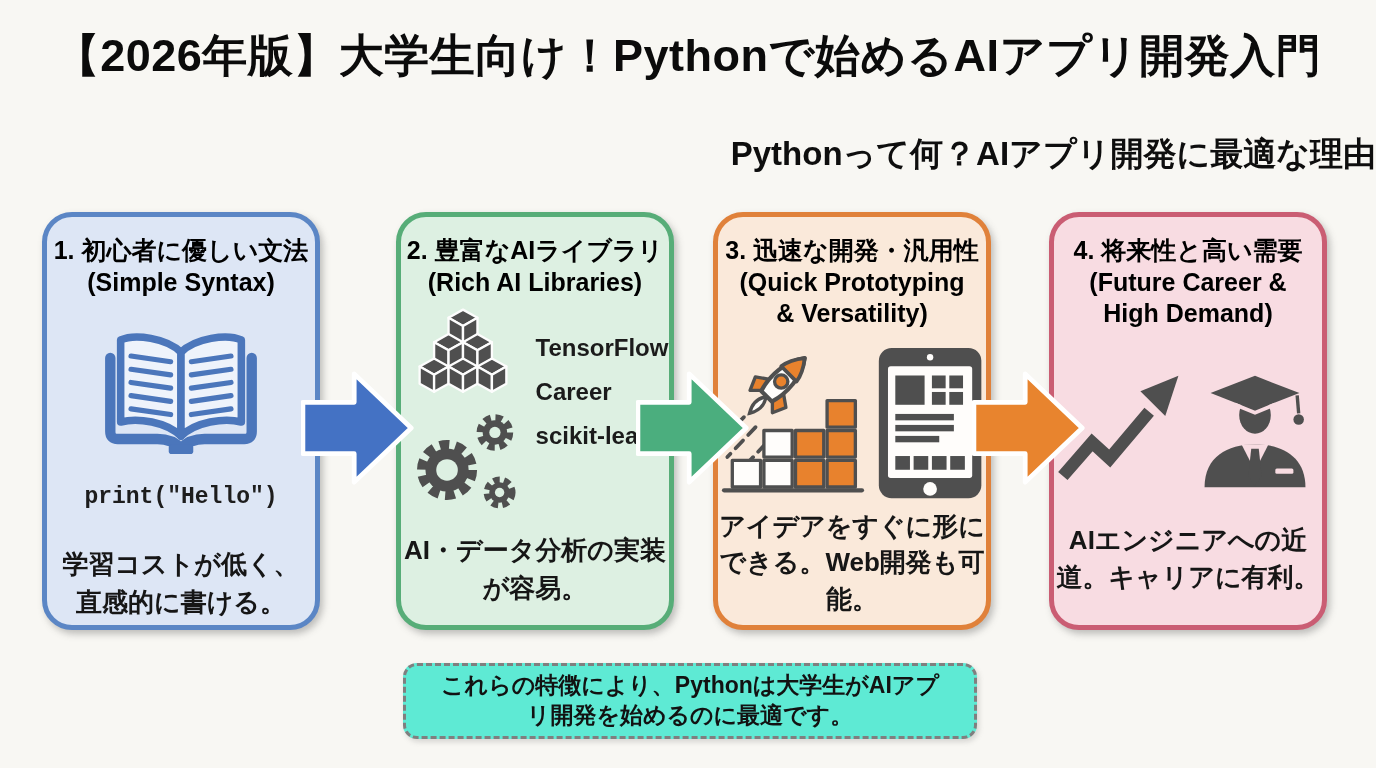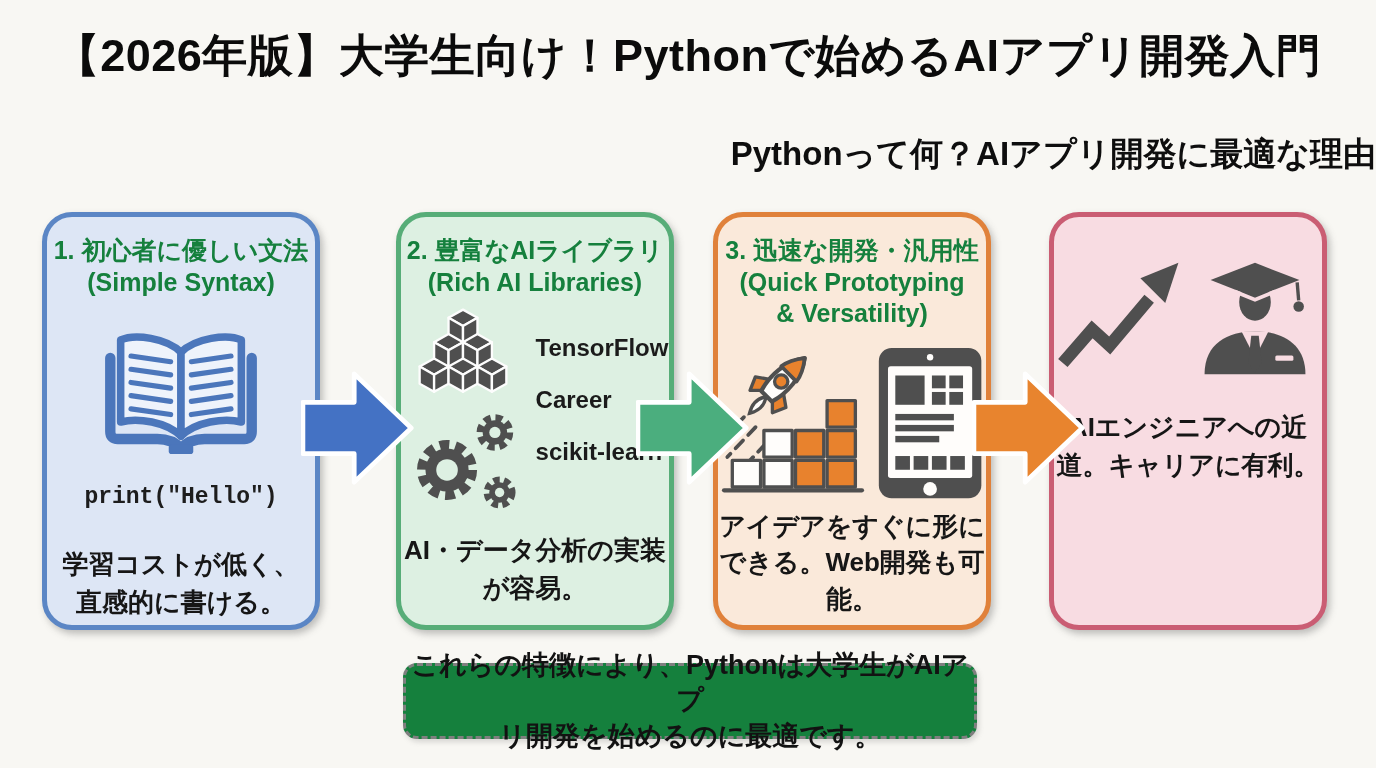--- a/index.html
+++ b/index.html
@@ -28,58 +28,58 @@
     box-shadow:3px 4px 7px rgba(80,80,80,.35);
     z-index:1;
   }
   .card-1{left:42px;background:#dde6f5;border-color:#5b86c5;}
   .card-2{left:396px;background:#ddf0e2;border-color:#57ad78;}
   .card-3{left:713px;background:#fae9da;border-color:#e0813a;}
   .card-4{left:1049px;background:#f8dce2;border-color:#ca5d73;}
 
   .card-title{
     margin-top:18px;font-size:25px;font-weight:900;line-height:1.26;
-    text-align:center;white-space:pre-line;color:#15803d;
+    text-align:center;white-space:pre-line;color:#000000;
   }
   .desc{
     font-size:26px;font-weight:900;line-height:1.45;
     text-align:center;white-space:pre-line;color:#161616;
   }
   .code-line{
     font-family:"Liberation Mono","DejaVu Sans Mono",monospace;
     font-size:23px;font-weight:bold;color:#1d1d1d;margin-top:24px;
   }
   .card-1 .desc{margin-top:36px;}
   .card-1 .book-wrap{margin-top:26px;}
 
   .libs-row{display:flex;align-items:flex-start;margin-top:8px;}
   .lib-icons{display:flex;flex-direction:column;align-items:center;}
   .lib-labels{
     display:flex;flex-direction:column;margin-left:12px;margin-top:28px;
-    gap:24px;font-size:24px;font-weight:900;color:#1b1b1b;
+    gap:16px;font-size:24px;font-weight:900;color:#1b1b1b;
   }
   .card-2 .desc{margin-top:12px;}
 
   .icons-row{display:flex;align-items:flex-end;}
   .card-3 .icons-row{margin-top:4px;gap:10px;}
   .card-3 .desc{margin-top:2px;line-height:1.42;}
   .card-4 .icons-row{margin-top:36px;gap:6px;align-items:center;}
   .card-4 .desc{margin-top:30px;}
 
   .flow-arrow{position:absolute;top:367px;width:114px;height:122px;z-index:2;}
   .flow-arrow-1{left:301px;}
   .flow-arrow-2{left:636px;}
   .flow-arrow-3{left:972px;}
 
   .footer-note{
     position:absolute;left:403px;top:663px;width:574px;height:76px;
-    box-sizing:border-box;background:#15803d;
+    box-sizing:border-box;background:#5eead4;
     border:3px dashed #7f7f7f;border-radius:14px;
     display:flex;align-items:center;justify-content:center;
-    text-align:center;font-size:27px;font-weight:900;line-height:1.3;
+    text-align:center;font-size:23px;font-weight:900;line-height:1.3;
     white-space:pre-line;color:#121212;
     box-shadow:2px 3px 5px rgba(120,120,120,.25);
   }
 </style>
 </head>
 <body>
 
 <div class="stage">
 
   <div class="main-title">【2026年版】大学生向け！Pythonで始めるAIアプリ開発入門</div>
@@ -231,20 +231,23 @@
           <circle cx="58" cy="156" r="7.5" fill="#fffdfb"></circle>
         </svg>
       </span>
     </div>
     <div class="desc">アイデアをすぐに形に
 できる。Web開発も可
 能。</div>
   </div>
 
   <div class="card card-4">
+    <div class="card-title">4. 将来性と高い需要
+(Future Career &amp;
+High Demand)</div>
     <div class="icons-row">
       <span>
         <svg width="128" height="116" viewBox="0 0 175 150" aria-hidden="true">
           <polyline points="8,142 48,96 72,118 126,54" fill="none" stroke="#4f4f4f" stroke-width="17"></polyline>
           <polygon points="114,26 166,5 148,60" fill="#4f4f4f"></polygon>
         </svg>
       </span>
       <span>
         <svg width="128" height="122" viewBox="0 0 170 160" aria-hidden="true">
           <ellipse cx="85" cy="64" rx="21" ry="25" fill="#4f4f4f"></ellipse>

